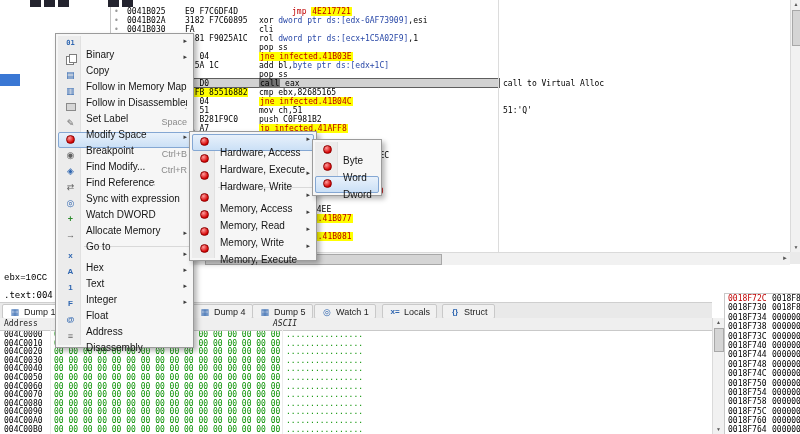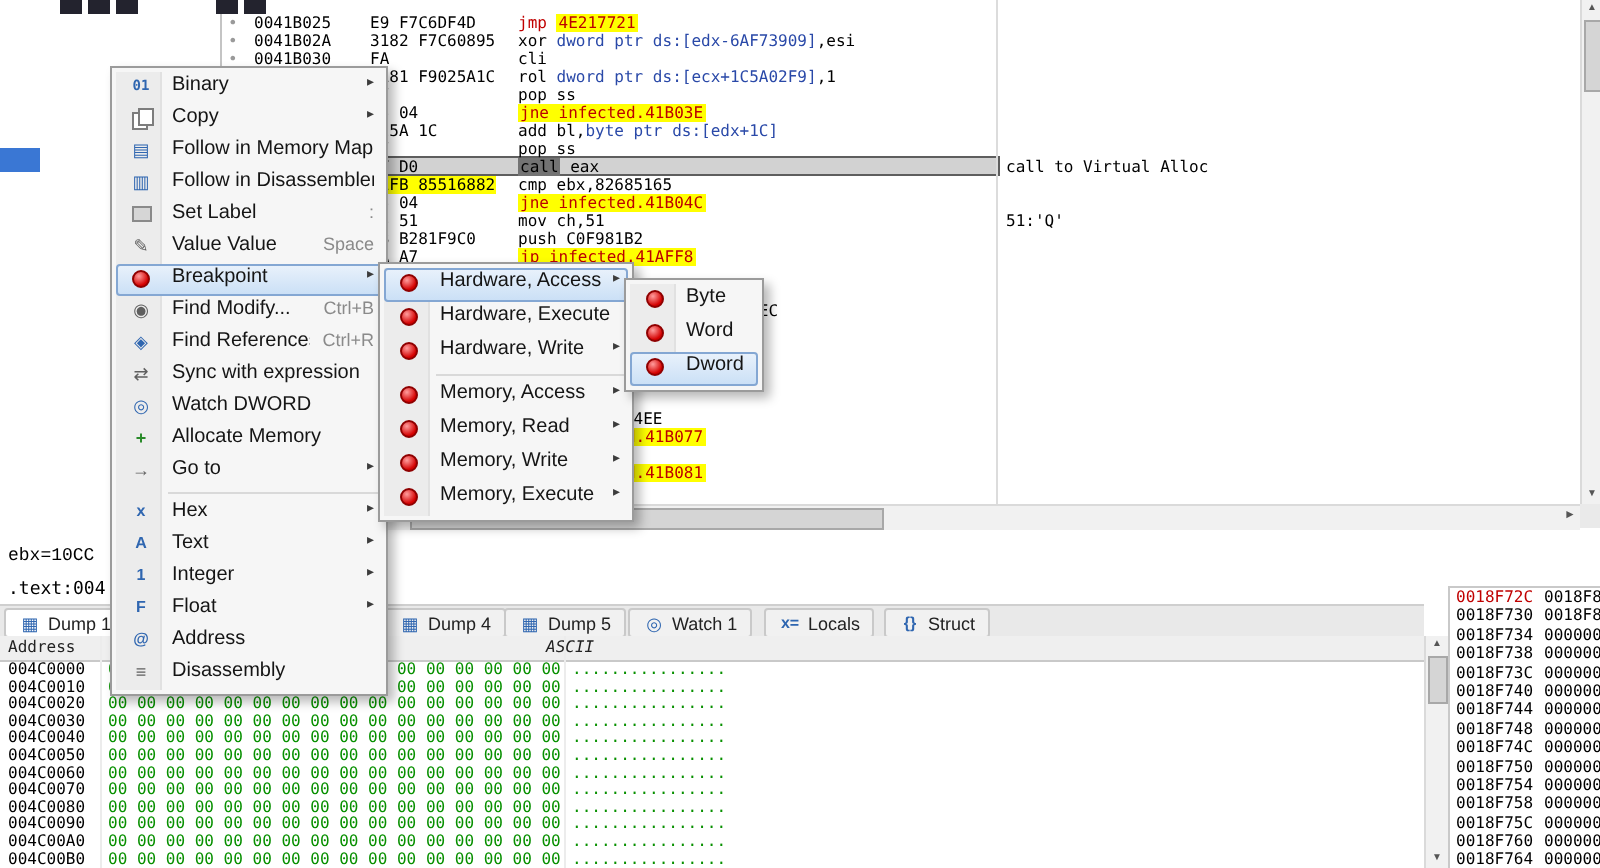--- a/index.html
+++ b/index.html
@@ -15,21 +15,21 @@
   .drow>span{position:absolute;top:0;line-height:9px;white-space:pre;z-index:1;}
   .d-bullet{left:3px;color:#9a9a9a;}
   .d-addr{left:16px;color:#000;}
   .d-bytes{left:74px;color:#000;}
   .d-ins{left:148px;}
   .d-ins span{position:static;display:inline;line-height:9px;}
   .d-cmt{left:392px;color:#000;}
   .rowsel{position:absolute;left:1px;top:-1px;width:388px;height:10px;background:#d2d2d2;
           border:1px solid #5e5e5e;box-sizing:border-box;z-index:0;}
   .s-k{color:#000;}
-  .s-red{color:#c00000;}
+  .s-red{color:#c00000;margin-left:33px;}
   .s-yr{background:#ffff00;color:#bc0000;padding:0 1px;text-align:right;}
   .s-mem{color:#2a49a8;}
   .s-call{background:#737373;color:#000;padding:0 1px;}
   .bytes-hl{background:#ffff00;}
   .cmt-divider{position:absolute;left:387px;top:0;width:1px;height:252px;background:#dcdcdc;}
 
   
   .tbfrag{position:absolute;top:0;width:11px;height:7px;background:#23232e;z-index:5;}
   .regsel{position:absolute;left:0;top:74px;width:20px;height:12px;background:#3a77d4;z-index:5;}
 
@@ -89,21 +89,21 @@
   .menu::before{content:"";position:absolute;left:2px;top:2px;bottom:2px;width:22px;
                 background:#ececec;border-right:1px solid #e1e1e1;}
   .ctx{left:55px;top:33px;width:133px;}
   .sub{left:189px;top:131px;width:122px;z-index:11;}
   .sub2{left:312px;top:139px;width:64px;z-index:12;}
   .mitem{position:relative;height:14px;display:flex;align-items:flex-start;padding:0 3px 0 1px;
          border:1px solid transparent;border-radius:2px;}
   .sub .mitem,.sub2 .mitem{height:15px;}
   .mitem.sel{background:linear-gradient(#e8f1fb,#cbe0f6);border-color:#84a7d3;}
   .mic{width:21px;display:flex;justify-content:center;align-items:center;position:relative;z-index:1;flex:none;}
-  .mlabel{margin-left:5px;flex:1;white-space:nowrap;overflow:hidden;position:relative;z-index:1;}
+  .mlabel{margin-left:5px;flex:1;white-space:nowrap;overflow:hidden;position:relative;z-index:1;margin-top:12px;}
   .mshort{color:#8a8a8a;font-size:9px;margin-left:6px;}
   .marrow{color:#3c3c3c;font-size:7px;margin-left:4px;}
   .msep{position:relative;height:5px;}
   .msep::after{content:"";position:absolute;left:26px;right:2px;top:2px;height:1px;background:#d9d9d9;}
 
   
   .ic{display:inline-flex;width:12px;height:12px;align-items:center;justify-content:center;
       font-size:9px;line-height:12px;flex:none;}
   .ic-blue{color:#2f66b0;}
   .ic-gray{color:#5f5f5f;}
@@ -516,21 +516,21 @@
         <span class="mic">
           <span class="ic ic-label"></span>
         </span>
         <span class="mlabel">Set Label</span>
         <span class="mshort">:</span>
       </div>
       <div class="mitem">
         <span class="mic">
           <span class="ic ic-gray">✎</span>
         </span>
-        <span class="mlabel">Value Value</span>
+        <span class="mlabel">Modify Space</span>
         <span class="mshort">Space</span>
       </div>
       <div class="mitem sel">
         <span class="mic">
           <span class="ic ic-dot"></span>
         </span>
         <span class="mlabel">Breakpoint</span>
         <span class="marrow">▸</span>
       </div>
       <div class="mitem">

